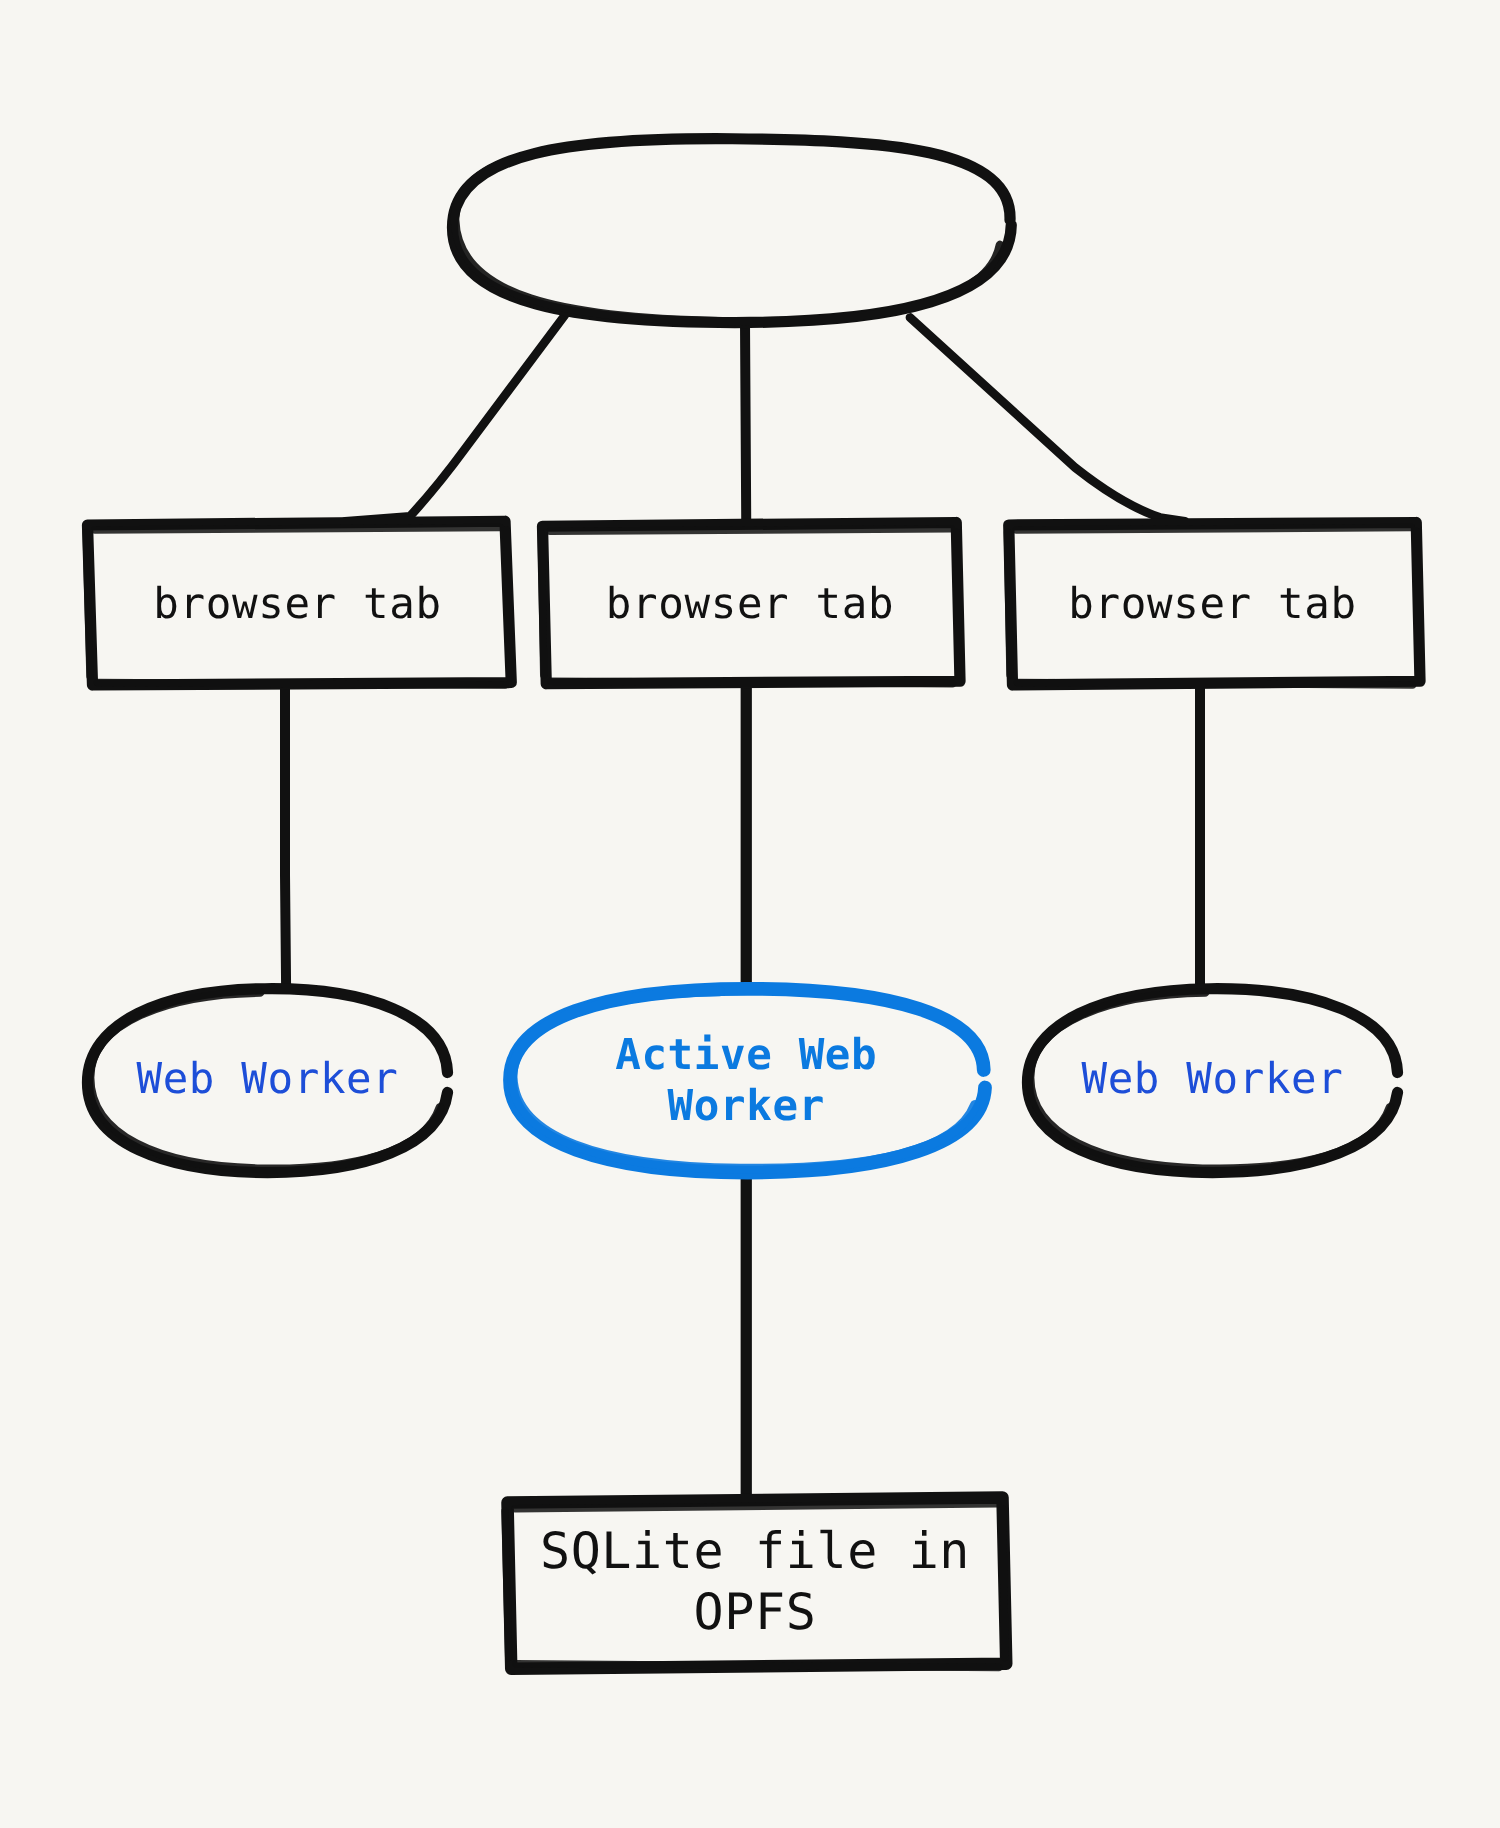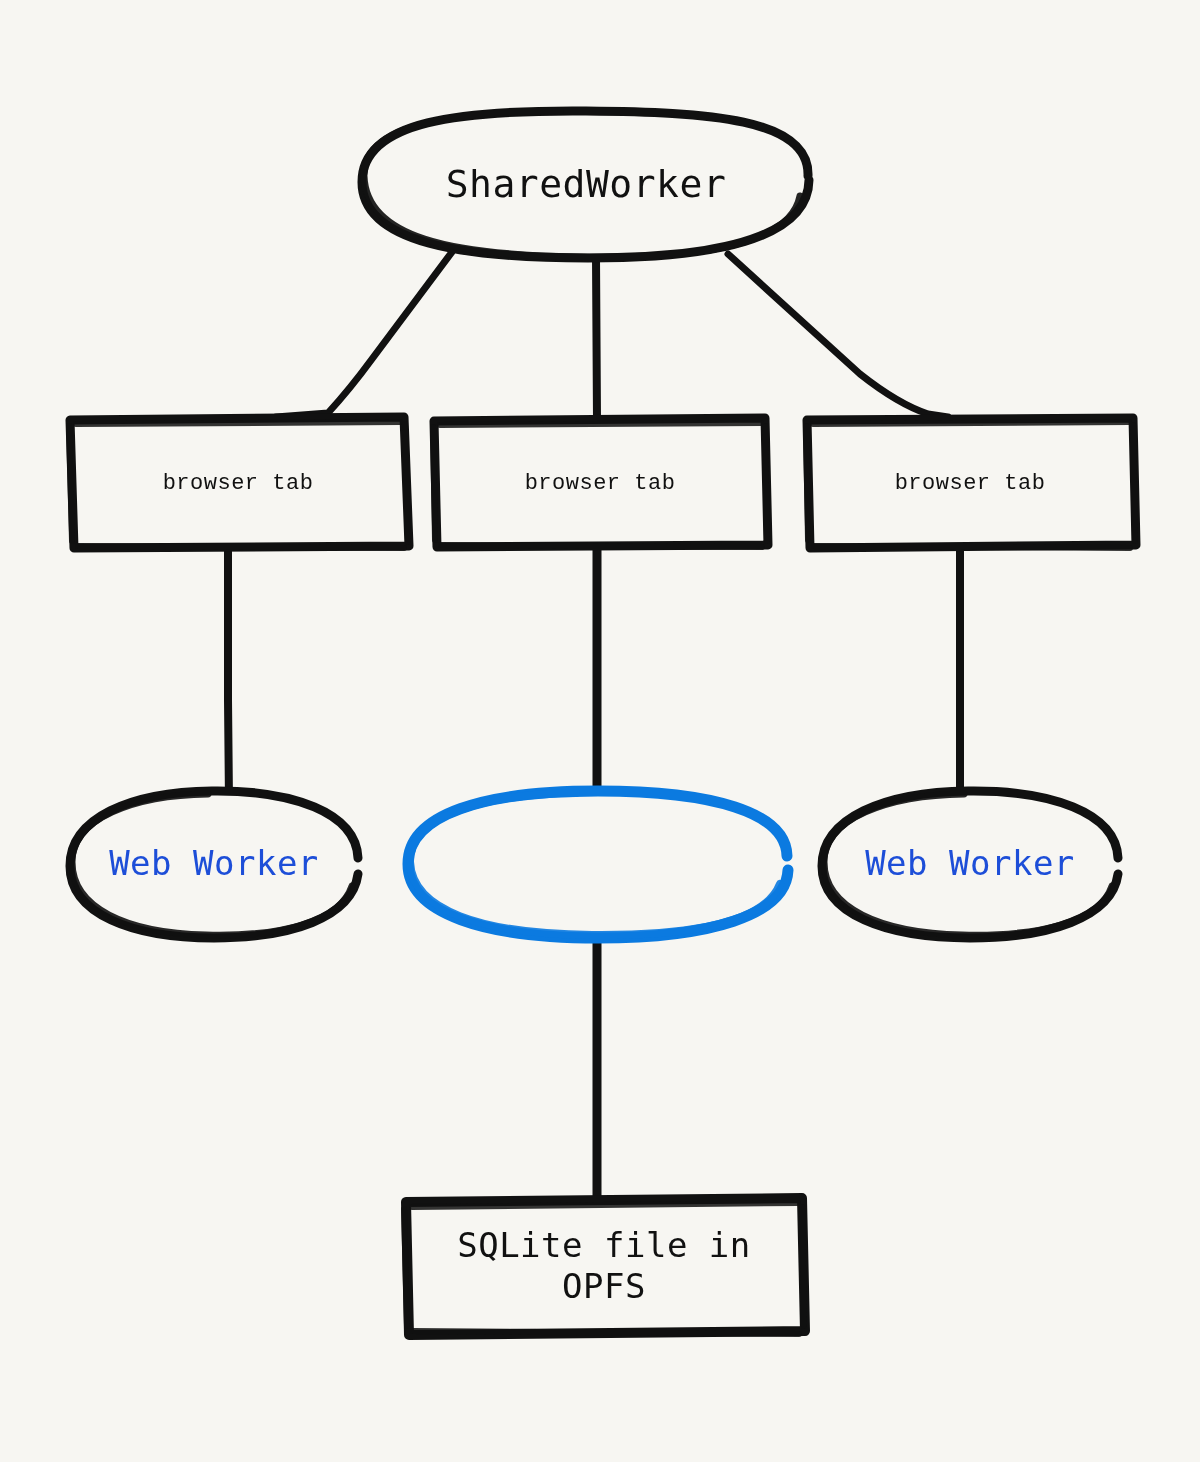--- a/index.html
+++ b/index.html
@@ -35,38 +35,37 @@
     pointer-events: none;
     white-space: pre-line;
     line-height: 1.22;
   }
   .lbl-shared {
     font-size: 38px;
     color: #111111;
     letter-spacing: 0.5px;
   }
   .lbl-tab {
-    font-size: 22px;
+    font-size: 34px;
     color: #111111;
     letter-spacing: 0.5px;
-    font-family: Liberation Mono, monospace;
   }
   .lbl-worker {
     font-size: 34px;
     color: #1d4ed8;
     letter-spacing: 0.5px;
   }
   .lbl-active {
     font-size: 34px;
     color: #0b7ae0;
     font-weight: bold;
     letter-spacing: 0.5px;
   }
   .lbl-sqlite {
-    font-size: 34px;
+    font-size: 40px;
     color: #111111;
     letter-spacing: 0.5px;
   }
 </style>
 </head>
 <body>
 
 <div id="stage">
 
   <svg id="diagram-svg" viewBox="0 0 1200 1462" xmlns="http://www.w3.org/2000/svg">
@@ -158,29 +157,30 @@
                C 824 818 888 795 964 794"></path>
     </g>
 
     <g>
       <rect x="407" y="1202" width="394" height="130" fill="#f7f6f2" stroke="none"></rect>
       <path fill="none" stroke="#111111" stroke-width="10" stroke-linecap="round" stroke-linejoin="round" d="M 406 1202 L 802 1198 L 805 1331 L 409 1335 Z"></path>
       <path fill="none" stroke="#111111" stroke-width="6" stroke-linecap="round" stroke-linejoin="round" opacity="0.85" d="M 412 1207 L 798 1203 M 802 1207 L 804 1326 M 799 1334 L 413 1331 M 407 1326 L 404 1209"></path>
     </g>
   </svg>
 
-  <div class="node-label lbl-shared" style="left:360px; top:150px; width:452px; height:68px;">SharedWorker</div>
 
   <div class="node-label lbl-tab" style="left:66px; top:462px; width:344px; height:44px;">browser tab</div>
 
   <div class="node-label lbl-tab" style="left:432px; top:462px; width:336px; height:44px;">browser tab</div>
 
   <div class="node-label lbl-tab" style="left:805px; top:462px; width:330px; height:44px;">browser tab</div>
 
   <div class="node-label lbl-worker" style="left:68px; top:840px; width:292px; height:48px;">Web Worker</div>
 
+  <div class="node-label lbl-active" style="left:407px; top:822px; width:380px; height:86px;">Active Web
+Worker</div>
 
   <div class="node-label lbl-worker" style="left:822px; top:840px; width:296px; height:48px;">Web Worker</div>
 
   <div class="node-label lbl-sqlite" style="left:403px; top:1222px; width:402px; height:88px;">SQLite file in
 OPFS</div>
 
 </div>
 
 </body></html>

